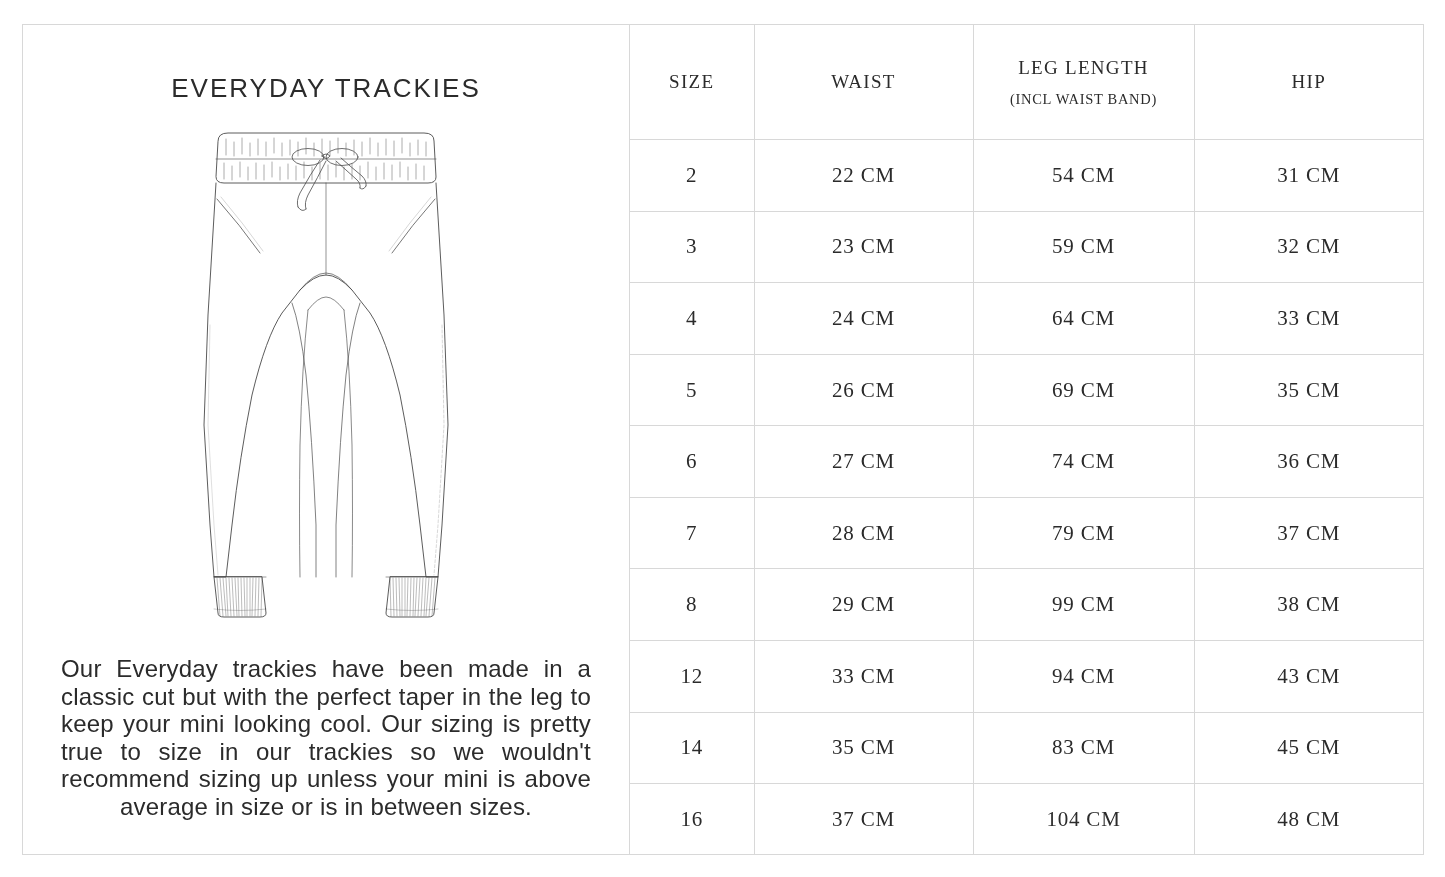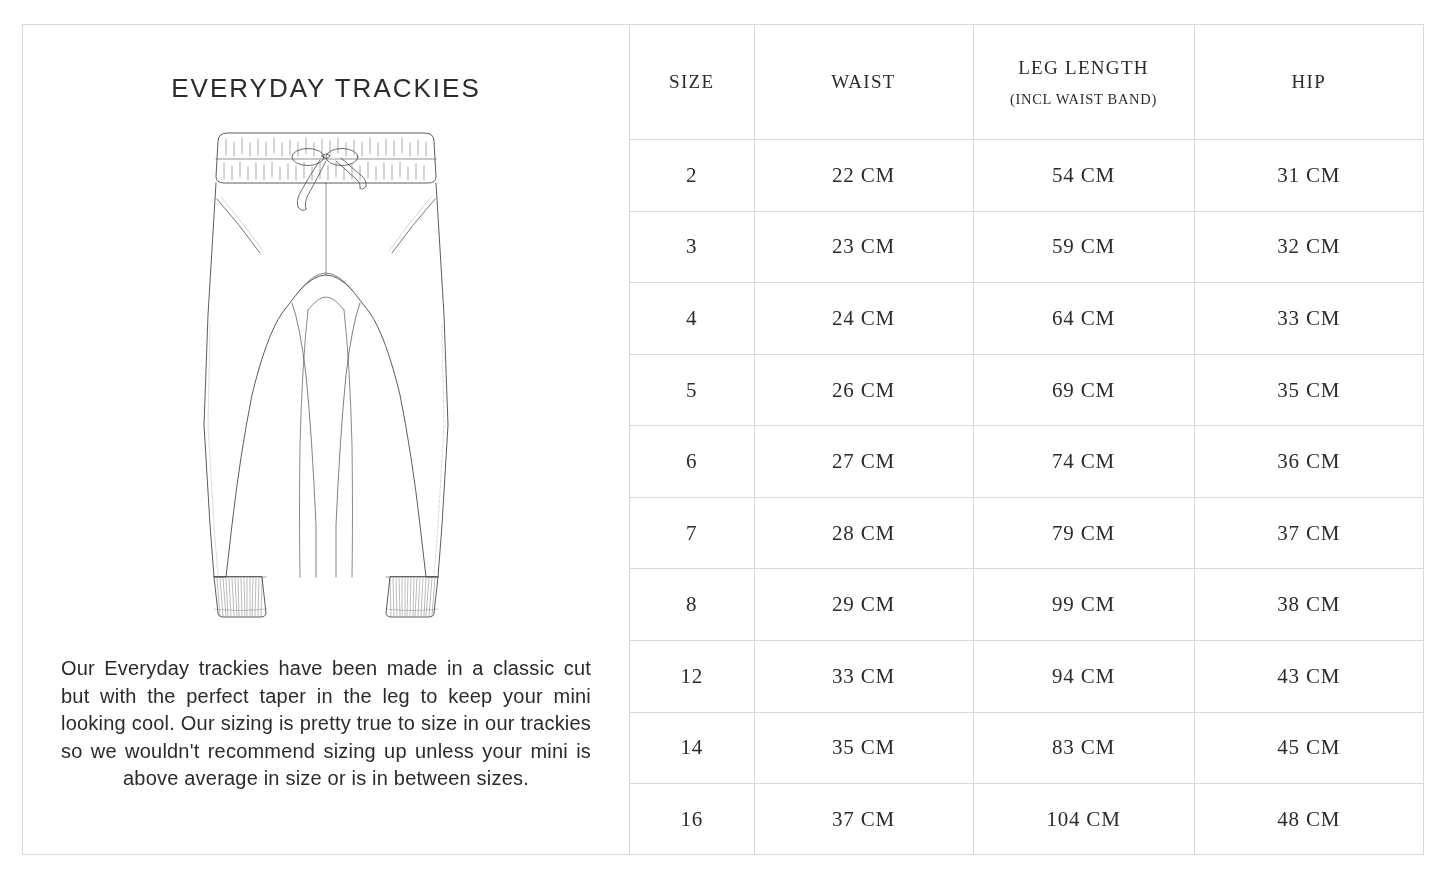--- a/index.html
+++ b/index.html
@@ -56,21 +56,21 @@
     display: flex;
     align-items: flex-start;
     justify-content: center;
   }
 
   #description {
     position: absolute;
     top: 630px;
     left: 38px;
     width: 530px;
-    font-size: 20px;
+    font-size: 24px;
     line-height: 27.5px;
     text-align: justify;
     text-align-last: center;
     letter-spacing: 0.2px;
     color: #2b2b2b;
   }
 
   
   #right-panel {
     flex: 1 1 auto;

